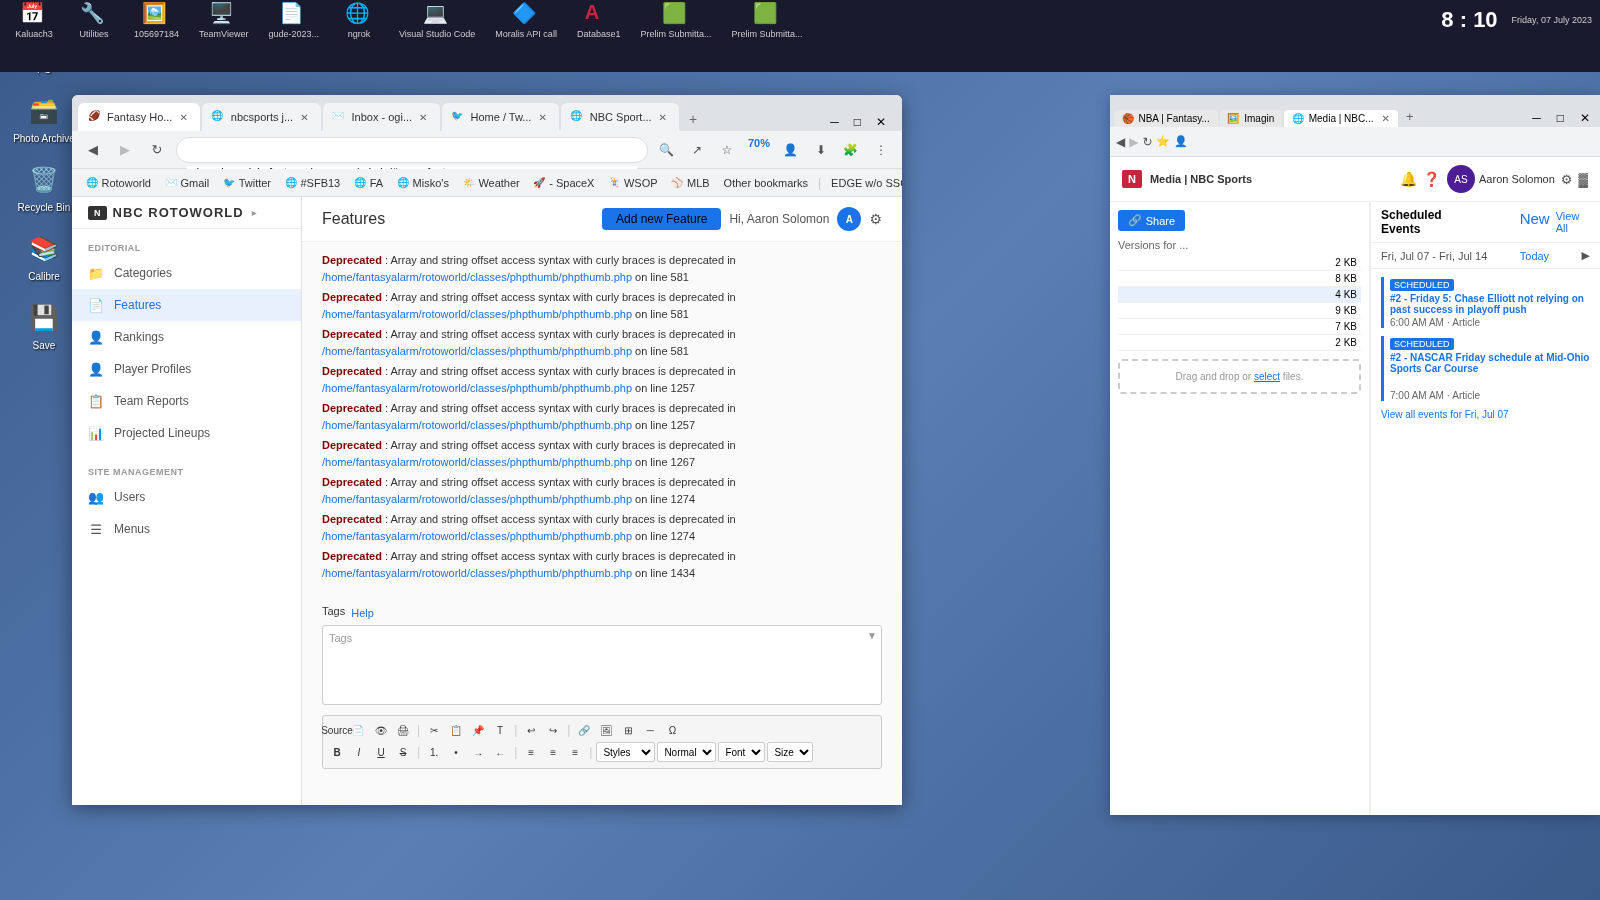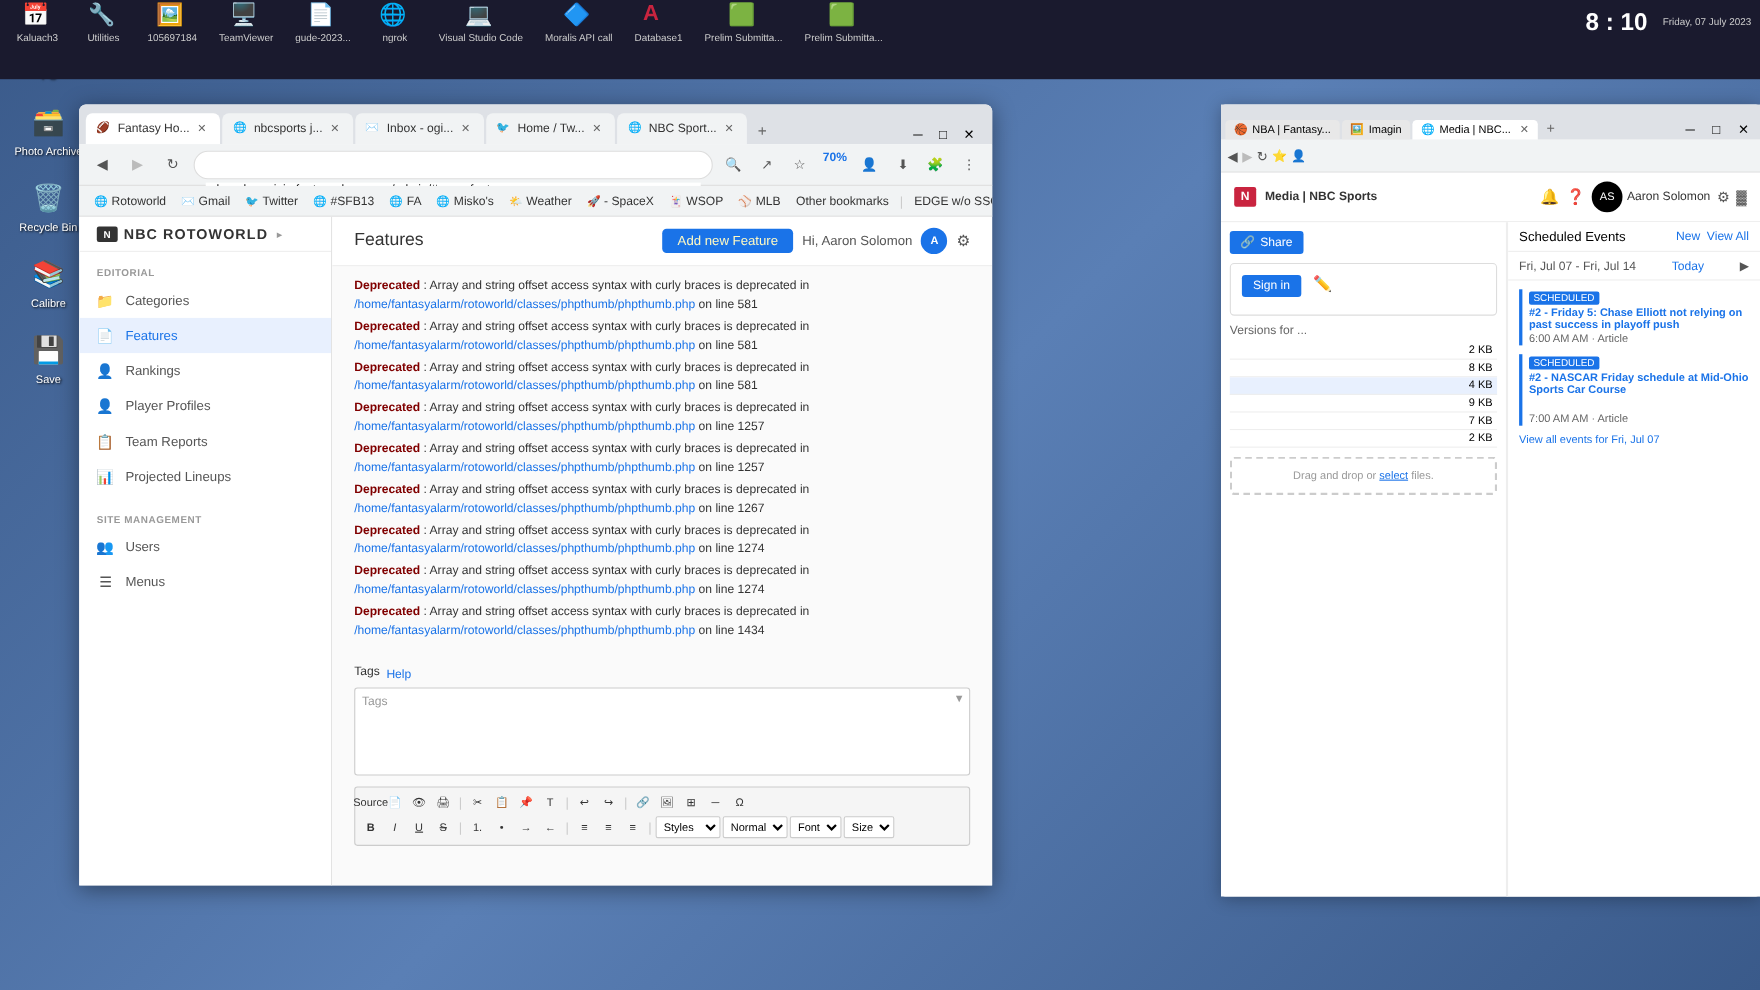--- a/index.html
+++ b/index.html
@@ -54,21 +54,21 @@
     .sidebar { width: 230px; background: #fff; border-right: 1px solid #e0e0e0; display: flex; flex-direction: column; overflow-y: auto; }
     .sidebar-section-label { padding: 10px 16px 4px; font-size: 9px; color: #999; font-weight: bold; letter-spacing: 0.5px; text-transform: uppercase; }
     .sidebar-item { display: flex; align-items: center; gap: 10px; padding: 8px 16px; cursor: pointer; font-size: 12px; color: #555; }
     .sidebar-item.active { background: #e8f0fe; color: #1a73e8; }
     .sidebar-item .s-icon { width: 16px; height: 16px; display: flex; align-items: center; justify-content: center; font-size: 13px; }
 
     
     .main-content { flex: 1; overflow-y: auto; background: #fafafa; }
     .features-header { background: #fff; padding: 10px 20px; display: flex; align-items: center; justify-content: space-between; border-bottom: 1px solid #eee; }
     .features-title { font-size: 16px; font-weight: normal; color: #333; }
-    .add-feature-btn { background: #1a73e8; color: #fef9c3; border: none; border-radius: 4px; padding: 4px 14px; font-size: 12px; cursor: pointer; }
+    .add-feature-btn { background: #1a73e8; color: #000000; border: none; border-radius: 4px; padding: 4px 14px; font-size: 12px; cursor: pointer; }
     .header-right { display: flex; align-items: center; gap: 8px; font-size: 12px; color: #555; }
     .user-avatar { width: 24px; height: 24px; background: #1a73e8; border-radius: 50%; display: flex; align-items: center; justify-content: center; color: #fff; font-size: 10px; font-weight: bold; }
 
     
     .deprecated-area { padding: 10px 20px; }
     .deprecated-msg { font-size: 11px; color: #333; margin-bottom: 4px; line-height: 1.5; }
     .deprecated-msg .dep-label { font-weight: bold; color: #800000; margin-top: 20px; }
     .deprecated-msg .dep-path { color: #1a73e8; }
     .deprecated-msg .dep-line { color: #333; }
 
@@ -106,21 +106,21 @@
     .bg-browser-tabs { background: #dee1e6; display: flex; align-items: flex-end; padding: 4px 4px 0; gap: 2px; height: 32px; }
     .bg-browser-tab { display: flex; align-items: center; gap: 4px; padding: 3px 8px; background: #e8e8e8; border-radius: 4px 4px 0 0; font-size: 10px; cursor: pointer; max-width: 140px; }
     .bg-browser-tab.active { background: #fff; }
     .bg-browser-toolbar { background: #f1f3f4; padding: 3px 6px; display: flex; align-items: center; gap: 4px; border-bottom: 1px solid #ddd; height: 30px; }
     .bg-browser-content { flex: 1; overflow: hidden; background: #fff; display: flex; flex-direction: column; }
     .nbc-header { background: #fff; padding: 8px 12px; border-bottom: 1px solid #eee; display: flex; align-items: center; justify-content: space-between; }
     .nbc-signin { background: #1a73e8; color: #fff; border: none; border-radius: 3px; padding: 4px 10px; font-size: 11px; cursor: pointer; }
     .nbc-share { background: #1a73e8; color: #fff; border: none; border-radius: 3px; padding: 4px 10px; font-size: 11px; cursor: pointer; display: flex; align-items: center; gap: 4px; }
     .nbc-user-area { display: flex; align-items: center; gap: 6px; }
     .nbc-user-name { font-size: 11px; color: #333; }
-    .nbc-avatar { width: 28px; height: 28px; border-radius: 50%; background: #000000; display: flex; align-items: center; justify-content: center; color: #fff; font-size: 10px; }
+    .nbc-avatar { width: 28px; height: 28px; border-radius: 50%; background: #4c1d95; display: flex; align-items: center; justify-content: center; color: #fff; font-size: 10px; }
     .nbc-bell { font-size: 14px; color: #555; cursor: pointer; }
     .nbc-help { font-size: 14px; color: #555; cursor: pointer; }
   </style>
 </head>
 <body>
 
 <div class="desktop">
   <div class="desktop-bg"></div>
 
   <div class="desktop-icons">
@@ -252,24 +252,20 @@
 
       <div style="display:flex; height:100%;">
         <div style="flex:1; padding:8px; border-right:1px solid #eee;">
           <div style="display:flex; align-items:center; justify-content:space-between; margin-bottom:8px;">
             <button class="nbc-share">
               <span>🔗</span>
               <span>Share</span>
             </button>
           </div>
 
-          <div style="border:1px solid #ddd; border-radius:4px; padding:10px; background:#fff; margin-bottom:8px;">
-            <button class="nbc-signin" style="width:auto; margin-bottom:6px;">Sign in</button>
-            <span style="font-size:14px; cursor:pointer; margin-left:8px;">✏️</span>
-          </div>
 
           <div>
             <div style="font-size:11px; color:#666; margin-bottom:4px;">Versions for ...</div>
             <div style="display:flex; justify-content:space-between; padding:2px 4px; border-bottom:1px solid #eee; font-size:10px;">
               <span></span>
               <span>2 KB</span>
             </div>
             <div style="display:flex; justify-content:space-between; padding:2px 4px; border-bottom:1px solid #eee; font-size:10px;">
               <span></span>
               <span>8 KB</span>
@@ -294,23 +290,23 @@
             <div class="upload-drop" style="margin-top:8px;">
               <span>Drag and drop or</span>
               <span class="select-link">select</span>
               <span>files.</span>
             </div>
           </div>
         </div>
 
         <div style="width:230px; background:#fff; border-left:1px solid #eee; overflow-y:auto;">
           <div style="padding:6px 10px; border-bottom:1px solid #eee; display:flex; justify-content:space-between; align-items:center;">
-            <span style="font-size:12px; font-weight:normal;">Scheduled Events</span>
+            <span style="font-size:12px; font-weight:bold;">Scheduled Events</span>
             <div style="display:flex; gap:6px;">
-              <span style="font-size:11px; color:#1a73e8; cursor:pointer;padding-left:39px;">New</span>
+              <span style="font-size:15px; color:#1a73e8; cursor:pointer;padding-left:39px;">New</span>
               <span style="font-size:11px; color:#1a73e8; cursor:pointer;">View All</span>
             </div>
           </div>
           <div style="padding:6px 10px; border-bottom:1px solid #eee; display:flex; justify-content:space-between; align-items:center;">
             <span style="font-size:11px; color:#555;">Fri, Jul 07 - Fri, Jul 14</span>
             <span style="font-size:11px; color:#1a73e8; cursor:pointer;">Today</span>
             <span style="font-size:11px; cursor:pointer; color:#555;">▶</span>
           </div>
 
           <div style="padding:8px 10px;">

